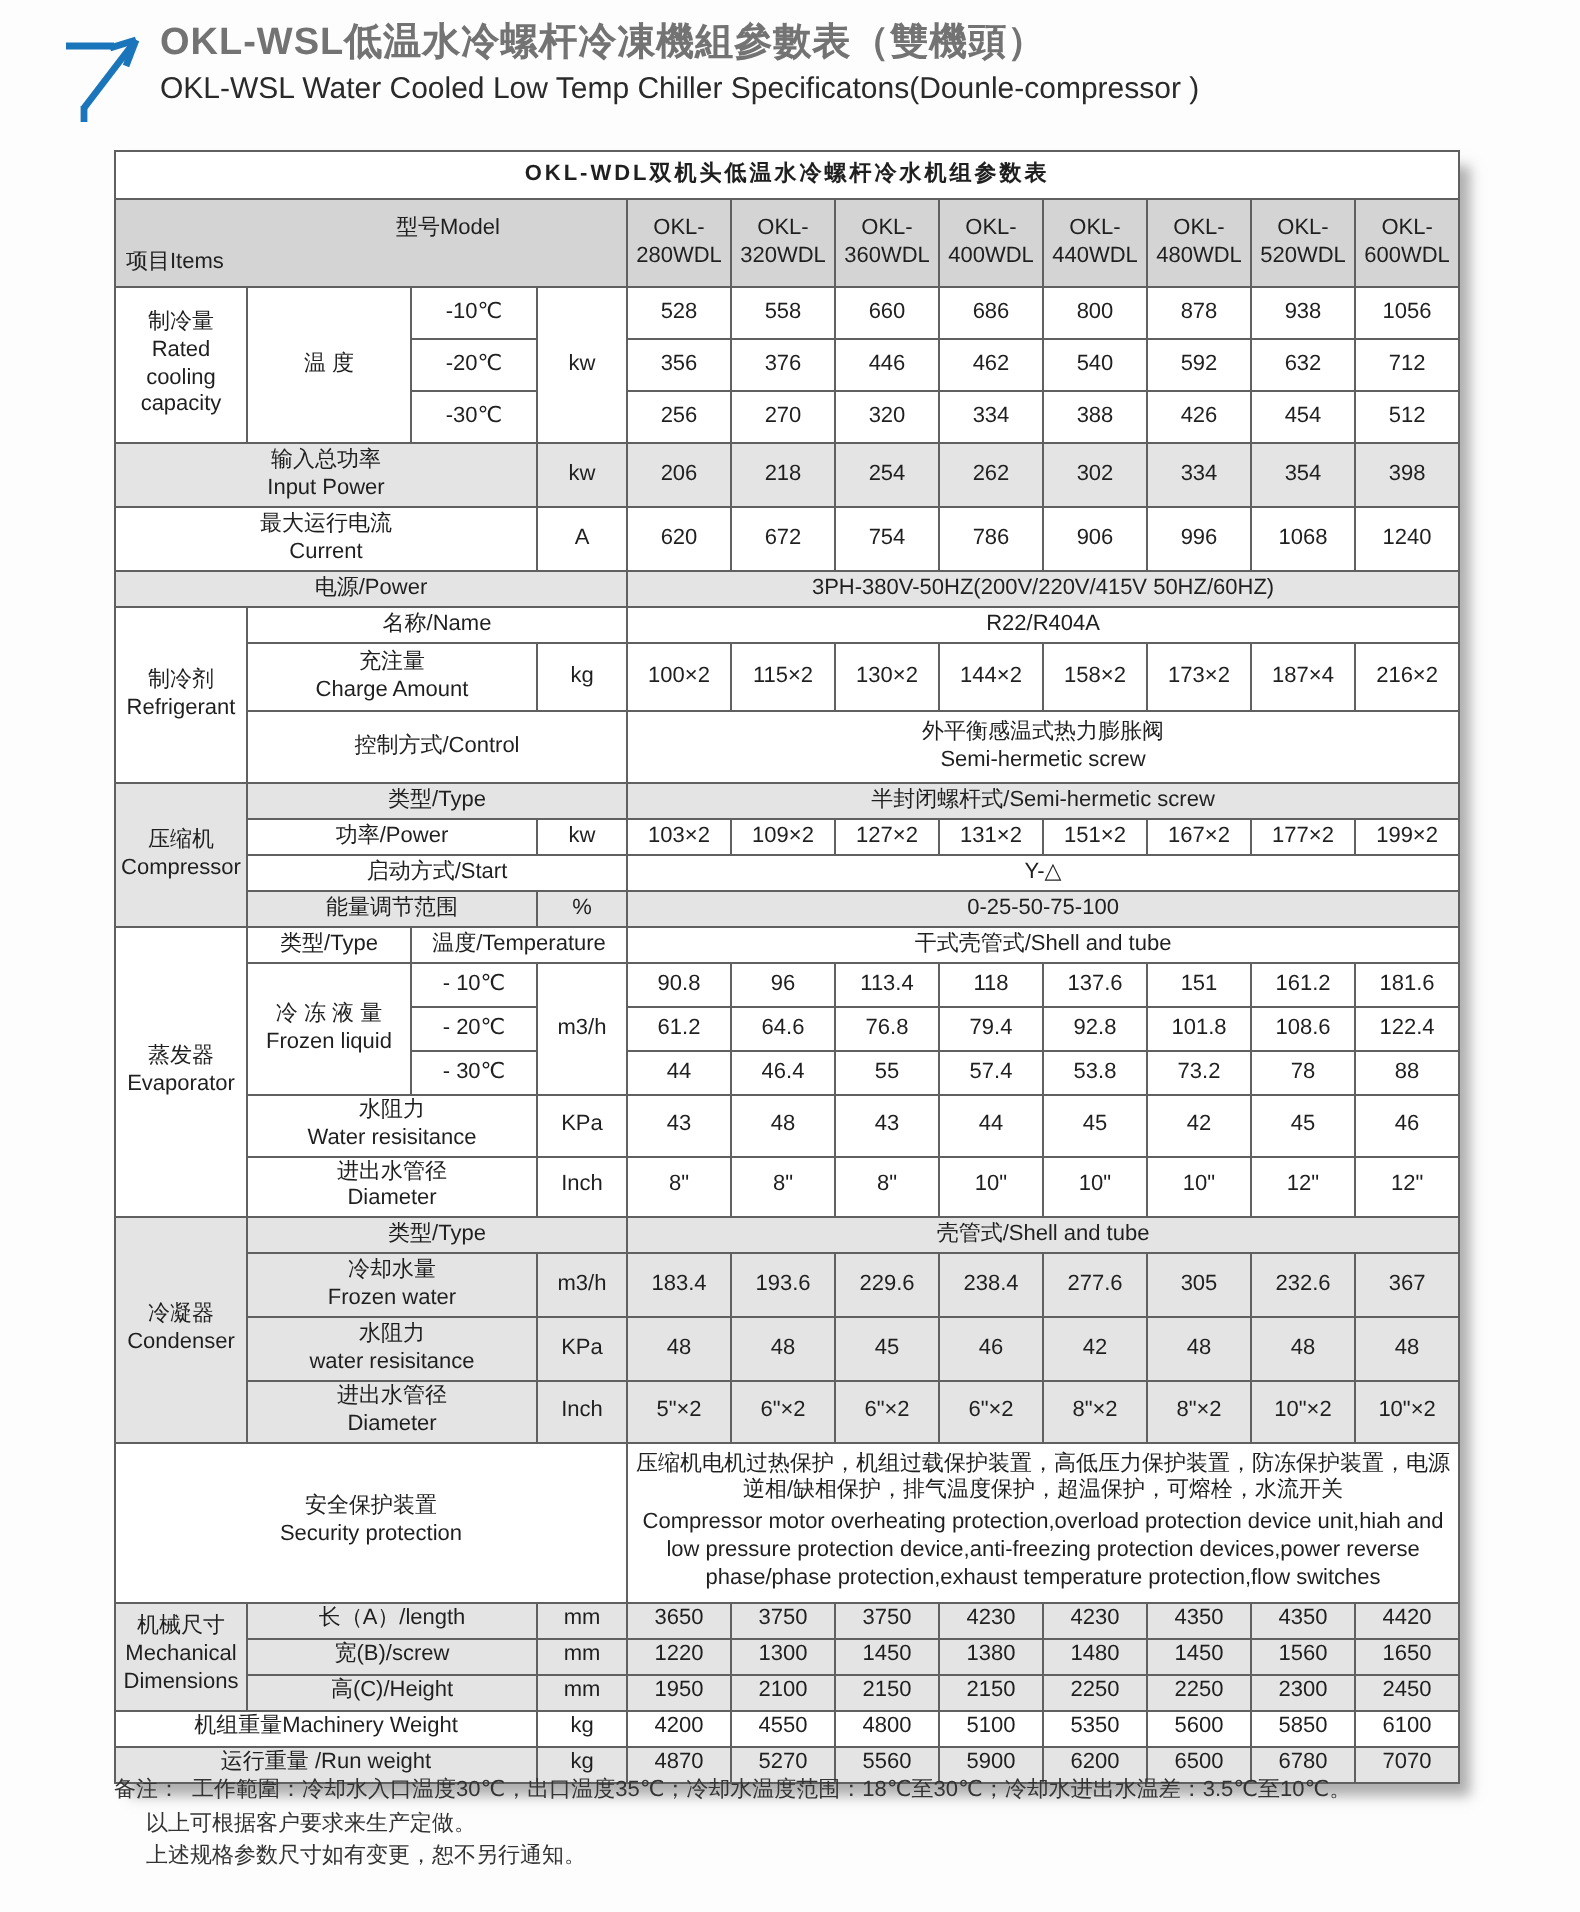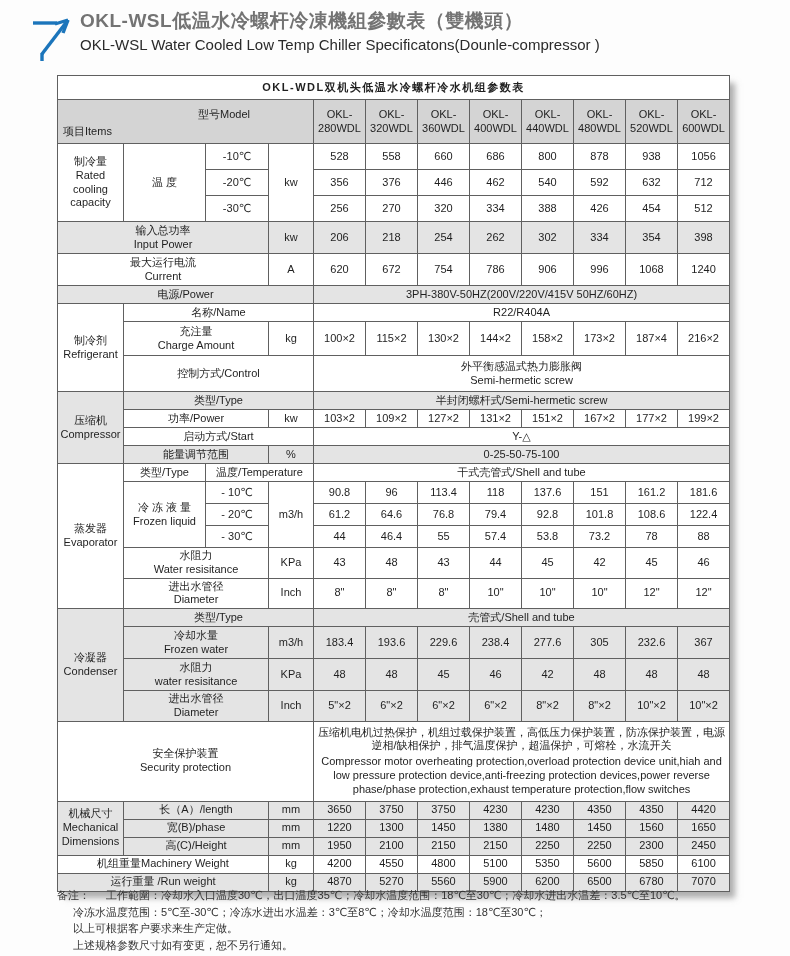--- a/index.html
+++ b/index.html
@@ -39,21 +39,21 @@
       #707070 calc(50% + .75px), transparent calc(50% + .75px));
   }
   .c-items{position:absolute;left:5px;bottom:4px;font-size:11px;}
   .c-model{position:absolute;left:140px;top:8px;font-size:11px;}
   td.sec{text-align:left;font-size:10.5px;line-height:1.4;padding:4px 7px;}
   td.sec .zh{margin-bottom:2px;}
   
   .notes{position:absolute;left:57px;top:887px;width:710px;font-size:11px;color:#333;line-height:1.5;}
   .notes .nline{padding-left:16px;}
   .notes .first{padding-left:0;}
-  .notes .prefix{margin-right:16px;}
+  .notes .prefix{margin-right:6px;}
 </style>
 </head>
 <body>
 
 <div class="masthead">
   <svg class="arrow-logo" width="50" height="52" viewBox="0 0 50 52">
     <g stroke="#1b75bb" stroke-width="3.4" fill="none">
       <path d="M3 11 L27 11"></path>
       <path d="M38 8 L12 42"></path>
       <path d="M12 41 L12 49"></path>
@@ -362,21 +362,21 @@
   <td>3650</td>
           <td>3750</td>
           <td>3750</td>
           <td>4230</td>
           <td>4230</td>
           <td>4350</td>
           <td>4350</td>
           <td>4420</td>
 </tr>
 <tr class="shade" style="height:18px">
-  <td colspan="2">宽(B)/phase</td>
+  <td colspan="2">宽(B)/screw</td>
   <td>mm</td>
   <td>1220</td>
           <td>1300</td>
           <td>1450</td>
           <td>1380</td>
           <td>1480</td>
           <td>1450</td>
           <td>1560</td>
           <td>1650</td>
 </tr>
@@ -419,17 +419,16 @@
 </tr>
 
 </tbody>
 </table>
 </div>
 
 <div class="notes">
   <div class="nline first">
     <span class="prefix">备注：</span><span>工作範圍：冷却水入口温度30℃，出口温度35℃；冷却水温度范围：18℃至30℃；冷却水进出水温差：3.5℃至10℃。</span>
   </div>
-  <div class="nline">冷冻水温度范围：5℃至-30℃；冷冻水进出水温差：3℃至8℃；冷却水温度范围：18℃至30℃；</div>
   <div class="nline">以上可根据客户要求来生产定做。</div>
   <div class="nline">上述规格参数尺寸如有变更，恕不另行通知。</div>
 
 </div>
 
 </body></html>

